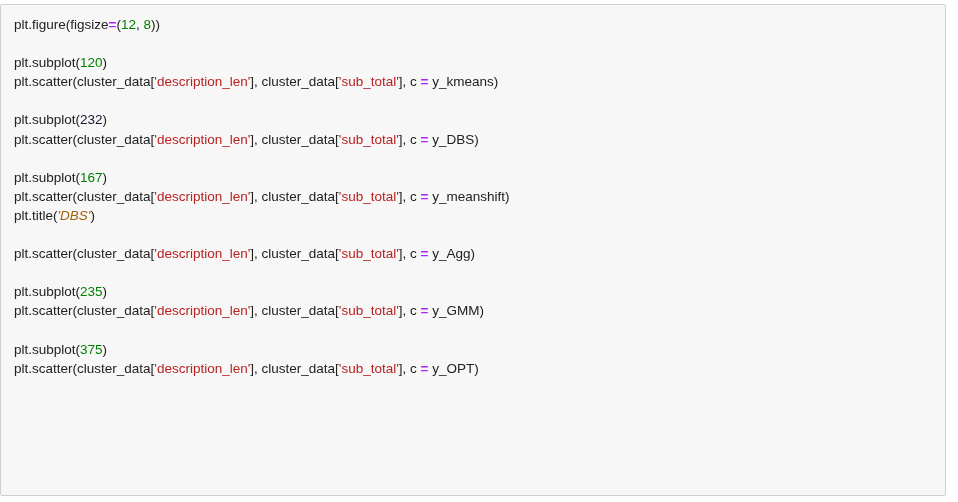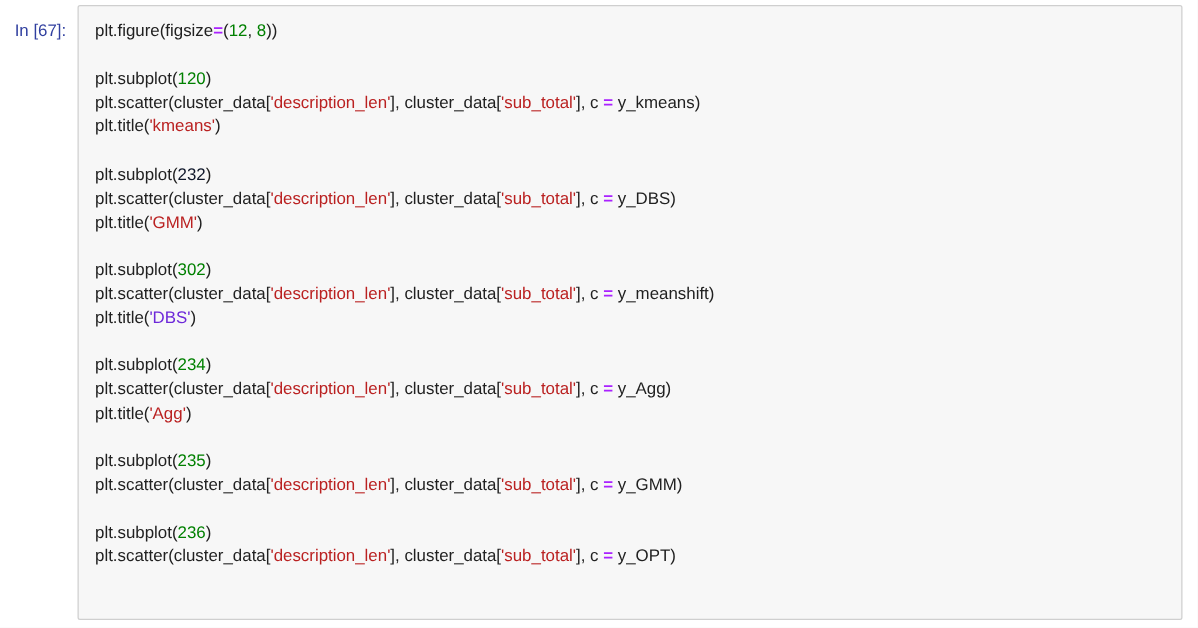--- a/index.html
+++ b/index.html
@@ -49,42 +49,37 @@
     line-height: 19.1px;
     height: 19.1px;
   }
   .tok-operator { font-weight: 600; }
 </style>
 </head>
 <body style="background: rgb(255, 255, 255);">
 
 <div class="page">
   <div class="cell">
-    <div class="prompt" style="color: rgb(48, 63, 159);">In [67]:</div>
     <div class="input-area" style="background: rgb(247, 247, 247); border-color: rgb(207, 207, 207);">
       <div class="code-content">
           <div class="code-line"><span class="tok-default" style="color: rgb(33, 33, 33);">plt.figure(figsize</span><span class="tok-operator" style="color: rgb(170, 34, 255);">=</span><span class="tok-default" style="color: rgb(33, 33, 33);">(</span><span class="tok-number" style="color: rgb(0, 128, 0);">12</span><span class="tok-default" style="color: rgb(33, 33, 33);">, </span><span class="tok-number" style="color: rgb(0, 128, 0);">8</span><span class="tok-default" style="color: rgb(33, 33, 33);">))</span></div>
           <div class="code-line">&nbsp;</div>
           <div class="code-line"><span class="tok-default" style="color: rgb(33, 33, 33);">plt.subplot(</span><span class="tok-number" style="color: rgb(0, 128, 0);">120</span><span class="tok-default" style="color: rgb(33, 33, 33);">)</span></div>
           <div class="code-line"><span class="tok-default" style="color: rgb(33, 33, 33);">plt.scatter(cluster_data[</span><span class="tok-string" style="color: rgb(186, 33, 33);">'description_len'</span><span class="tok-default" style="color: rgb(33, 33, 33);">], cluster_data[</span><span class="tok-string" style="color: rgb(186, 33, 33);">'sub_total'</span><span class="tok-default" style="color: rgb(33, 33, 33);">], c </span><span class="tok-operator" style="color: rgb(170, 34, 255);">=</span><span class="tok-default" style="color: rgb(33, 33, 33);"> y_kmeans)</span></div>
-          <div class="code-line"><span class="tok-default" style="color: rgb(33, 33, 33);">plt.title(</span><span class="tok-string" style="color: rgb(186, 33, 33);">'kmeans'</span><span class="tok-default" style="color: rgb(33, 33, 33);">)</span></div>
           <div class="code-line">&nbsp;</div>
           <div class="code-line"><span class="tok-default" style="color: rgb(33, 33, 33);">plt.subplot(</span><span class="tok-number" style="color: #0f172a;">232</span><span class="tok-default" style="color: rgb(33, 33, 33);">)</span></div>
           <div class="code-line"><span class="tok-default" style="color: rgb(33, 33, 33);">plt.scatter(cluster_data[</span><span class="tok-string" style="color: rgb(186, 33, 33);">'description_len'</span><span class="tok-default" style="color: rgb(33, 33, 33);">], cluster_data[</span><span class="tok-string" style="color: rgb(186, 33, 33);">'sub_total'</span><span class="tok-default" style="color: rgb(33, 33, 33);">], c </span><span class="tok-operator" style="color: rgb(170, 34, 255);">=</span><span class="tok-default" style="color: rgb(33, 33, 33);"> y_DBS)</span></div>
-          <div class="code-line"><span class="tok-default" style="color: rgb(33, 33, 33);">plt.title(</span><span class="tok-string" style="color: rgb(186, 33, 33);">'GMM'</span><span class="tok-default" style="color: rgb(33, 33, 33);">)</span></div>
           <div class="code-line">&nbsp;</div>
-          <div class="code-line"><span class="tok-default" style="color: rgb(33, 33, 33);">plt.subplot(</span><span class="tok-number" style="color: rgb(0, 128, 0);">302</span><span class="tok-default" style="color: rgb(33, 33, 33);">)</span></div>
+          <div class="code-line"><span class="tok-default" style="color: rgb(33, 33, 33);">plt.subplot(</span><span class="tok-number" style="color: rgb(0, 128, 0);">167</span><span class="tok-default" style="color: rgb(33, 33, 33);">)</span></div>
           <div class="code-line"><span class="tok-default" style="color: rgb(33, 33, 33);">plt.scatter(cluster_data[</span><span class="tok-string" style="color: rgb(186, 33, 33);">'description_len'</span><span class="tok-default" style="color: rgb(33, 33, 33);">], cluster_data[</span><span class="tok-string" style="color: rgb(186, 33, 33);">'sub_total'</span><span class="tok-default" style="color: rgb(33, 33, 33);">], c </span><span class="tok-operator" style="color: rgb(170, 34, 255);">=</span><span class="tok-default" style="color: rgb(33, 33, 33);"> y_meanshift)</span></div>
-          <div class="code-line"><span class="tok-default" style="color: rgb(33, 33, 33);">plt.title(</span><span class="tok-string" style="color: #6d28d9;">'DBS'</span><span class="tok-default" style="color: rgb(33, 33, 33);">)</span></div>
+          <div class="code-line"><span class="tok-default" style="color: rgb(33, 33, 33);">plt.title(</span><span class="tok-string" style="color: #a16207; font-style: italic;">'DBS'</span><span class="tok-default" style="color: rgb(33, 33, 33);">)</span></div>
           <div class="code-line">&nbsp;</div>
-          <div class="code-line"><span class="tok-default" style="color: rgb(33, 33, 33);">plt.subplot(</span><span class="tok-number" style="color: rgb(0, 128, 0);">234</span><span class="tok-default" style="color: rgb(33, 33, 33);">)</span></div>
           <div class="code-line"><span class="tok-default" style="color: rgb(33, 33, 33);">plt.scatter(cluster_data[</span><span class="tok-string" style="color: rgb(186, 33, 33);">'description_len'</span><span class="tok-default" style="color: rgb(33, 33, 33);">], cluster_data[</span><span class="tok-string" style="color: rgb(186, 33, 33);">'sub_total'</span><span class="tok-default" style="color: rgb(33, 33, 33);">], c </span><span class="tok-operator" style="color: rgb(170, 34, 255);">=</span><span class="tok-default" style="color: rgb(33, 33, 33);"> y_Agg)</span></div>
-          <div class="code-line"><span class="tok-default" style="color: rgb(33, 33, 33);">plt.title(</span><span class="tok-string" style="color: rgb(186, 33, 33);">'Agg'</span><span class="tok-default" style="color: rgb(33, 33, 33);">)</span></div>
           <div class="code-line">&nbsp;</div>
           <div class="code-line"><span class="tok-default" style="color: rgb(33, 33, 33);">plt.subplot(</span><span class="tok-number" style="color: rgb(0, 128, 0);">235</span><span class="tok-default" style="color: rgb(33, 33, 33);">)</span></div>
           <div class="code-line"><span class="tok-default" style="color: rgb(33, 33, 33);">plt.scatter(cluster_data[</span><span class="tok-string" style="color: rgb(186, 33, 33);">'description_len'</span><span class="tok-default" style="color: rgb(33, 33, 33);">], cluster_data[</span><span class="tok-string" style="color: rgb(186, 33, 33);">'sub_total'</span><span class="tok-default" style="color: rgb(33, 33, 33);">], c </span><span class="tok-operator" style="color: rgb(170, 34, 255);">=</span><span class="tok-default" style="color: rgb(33, 33, 33);"> y_GMM)</span></div>
           <div class="code-line">&nbsp;</div>
-          <div class="code-line"><span class="tok-default" style="color: rgb(33, 33, 33);">plt.subplot(</span><span class="tok-number" style="color: rgb(0, 128, 0);">236</span><span class="tok-default" style="color: rgb(33, 33, 33);">)</span></div>
+          <div class="code-line"><span class="tok-default" style="color: rgb(33, 33, 33);">plt.subplot(</span><span class="tok-number" style="color: rgb(0, 128, 0);">375</span><span class="tok-default" style="color: rgb(33, 33, 33);">)</span></div>
           <div class="code-line"><span class="tok-default" style="color: rgb(33, 33, 33);">plt.scatter(cluster_data[</span><span class="tok-string" style="color: rgb(186, 33, 33);">'description_len'</span><span class="tok-default" style="color: rgb(33, 33, 33);">], cluster_data[</span><span class="tok-string" style="color: rgb(186, 33, 33);">'sub_total'</span><span class="tok-default" style="color: rgb(33, 33, 33);">], c </span><span class="tok-operator" style="color: rgb(170, 34, 255);">=</span><span class="tok-default" style="color: rgb(33, 33, 33);"> y_OPT)</span></div>
         </div>
     </div>
   </div>
 </div>
 
 </body></html>

